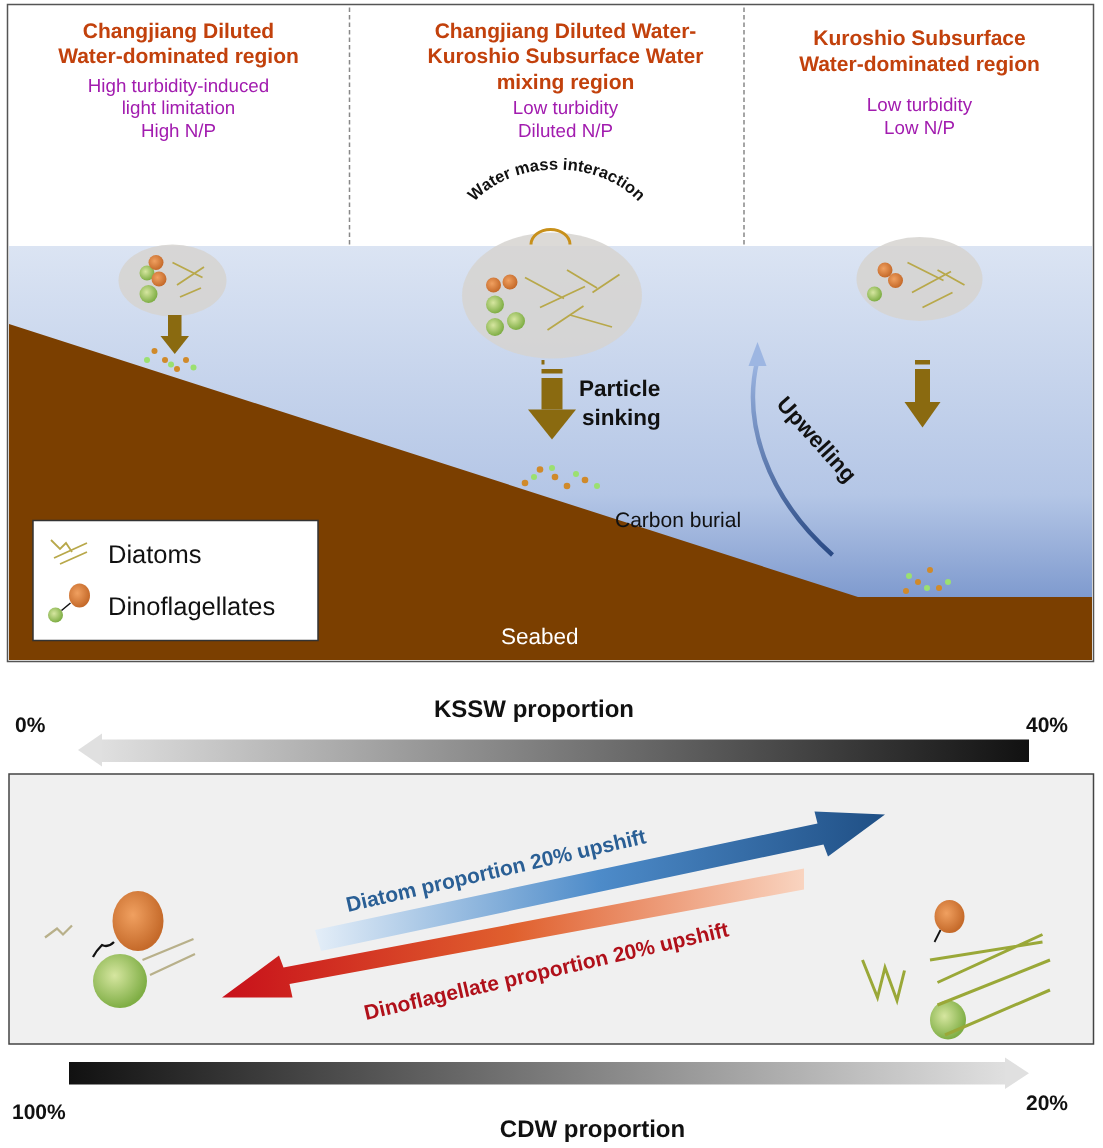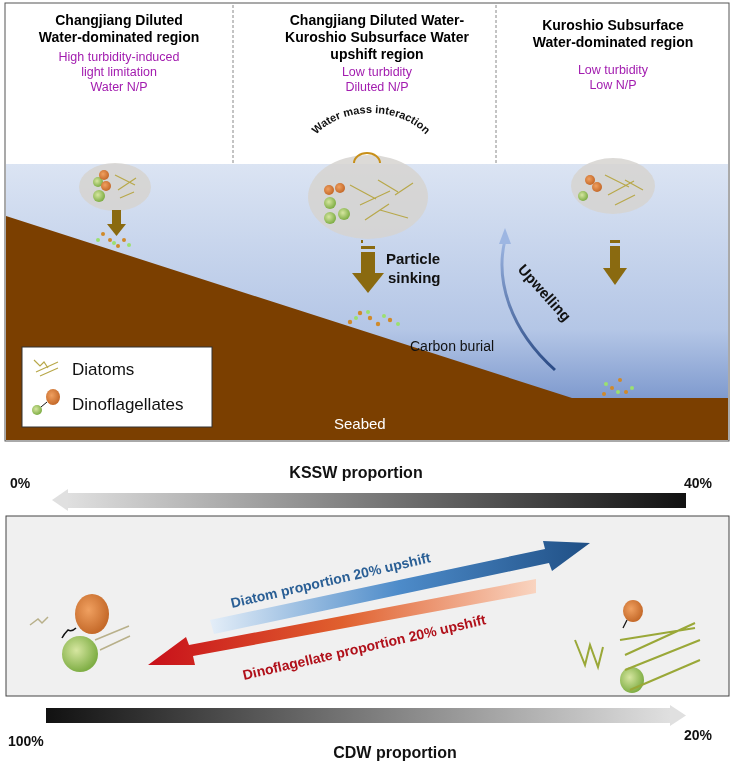--- a/index.html
+++ b/index.html
@@ -1,19 +1,19 @@
 <!DOCTYPE html>
 <html><head>
 <meta charset="utf-8">
 <style>
   html,body{margin:0;padding:0;background:#fff;}
   body{width:735px;height:765px;position:relative;overflow:hidden;font-family:"Liberation Sans",sans-serif;}
   #diagram{position:absolute;left:0;top:0;width:735px;height:765px;}
   .hdr{position:absolute;text-align:center;font-family:"Liberation Sans",sans-serif;}
-  .hdr .t{color:#000000;font-weight:bold;font-size:14px;line-height:17px;}
+  .hdr .t{color:#c2410c;font-weight:bold;font-size:14px;line-height:17px;}
   .hdr .d{color:#a21caf;font-size:12.5px;line-height:15px;margin-top:4px;}
 </style>
 </head>
 <body>
 
 <svg id="diagram" viewBox="0 0 735 765" width="735" height="765" xmlns="http://www.w3.org/2000/svg">
   <defs>
     <linearGradient id="water" x1="0" y1="0" x2="0" y2="1">
       <stop offset="0" stop-color="#dbe4f3"></stop>
       <stop offset="0.6" stop-color="#b4c6e6"></stop>
@@ -197,22 +197,22 @@
     <rect x="46" y="708" width="626" height="15" fill="url(#cdw)"></rect>
     <polygon points="670,705 686,715.5 670,726" fill="#e0e0e0"></polygon>
   </g>
   <text x="8" y="746" font-family="Liberation Sans, sans-serif" font-weight="bold" font-size="14" fill="#111">100%</text>
   <text x="684" y="740" font-family="Liberation Sans, sans-serif" font-weight="bold" font-size="14" fill="#111">20%</text>
   <text x="395" y="758" text-anchor="middle" font-family="Liberation Sans, sans-serif" font-weight="bold" font-size="16" fill="#111">CDW proportion</text>
 </svg>
 
 <div class="hdr" style="left:10px;top:12px;width:218px;">
   <div class="t"><span>Changjiang Diluted</span><br><span>Water-dominated region</span></div>
-  <div class="d"><span>High turbidity-induced</span><br><span>light limitation</span><br><span>Water N/P</span></div>
+  <div class="d"><span>High turbidity-induced</span><br><span>light limitation</span><br><span>High N/P</span></div>
 </div>
 <div class="hdr" style="left:250px;top:12px;width:254px;">
-  <div class="t"><span>Changjiang Diluted Water-</span><br><span>Kuroshio Subsurface Water</span><br><span>upshift region</span></div>
+  <div class="t"><span>Changjiang Diluted Water-</span><br><span>Kuroshio Subsurface Water</span><br><span>mixing region</span></div>
   <div class="d" style="margin-top:2px;"><span>Low turbidity</span><br><span>Diluted N/P</span></div>
 </div>
 <div class="hdr" style="left:502px;top:17px;width:222px;">
   <div class="t"><span>Kuroshio Subsurface</span><br><span>Water-dominated region</span></div>
   <div class="d" style="margin-top:12px;"><span>Low turbidity</span><br><span>Low N/P</span></div>
 </div>
 
 </body></html>

